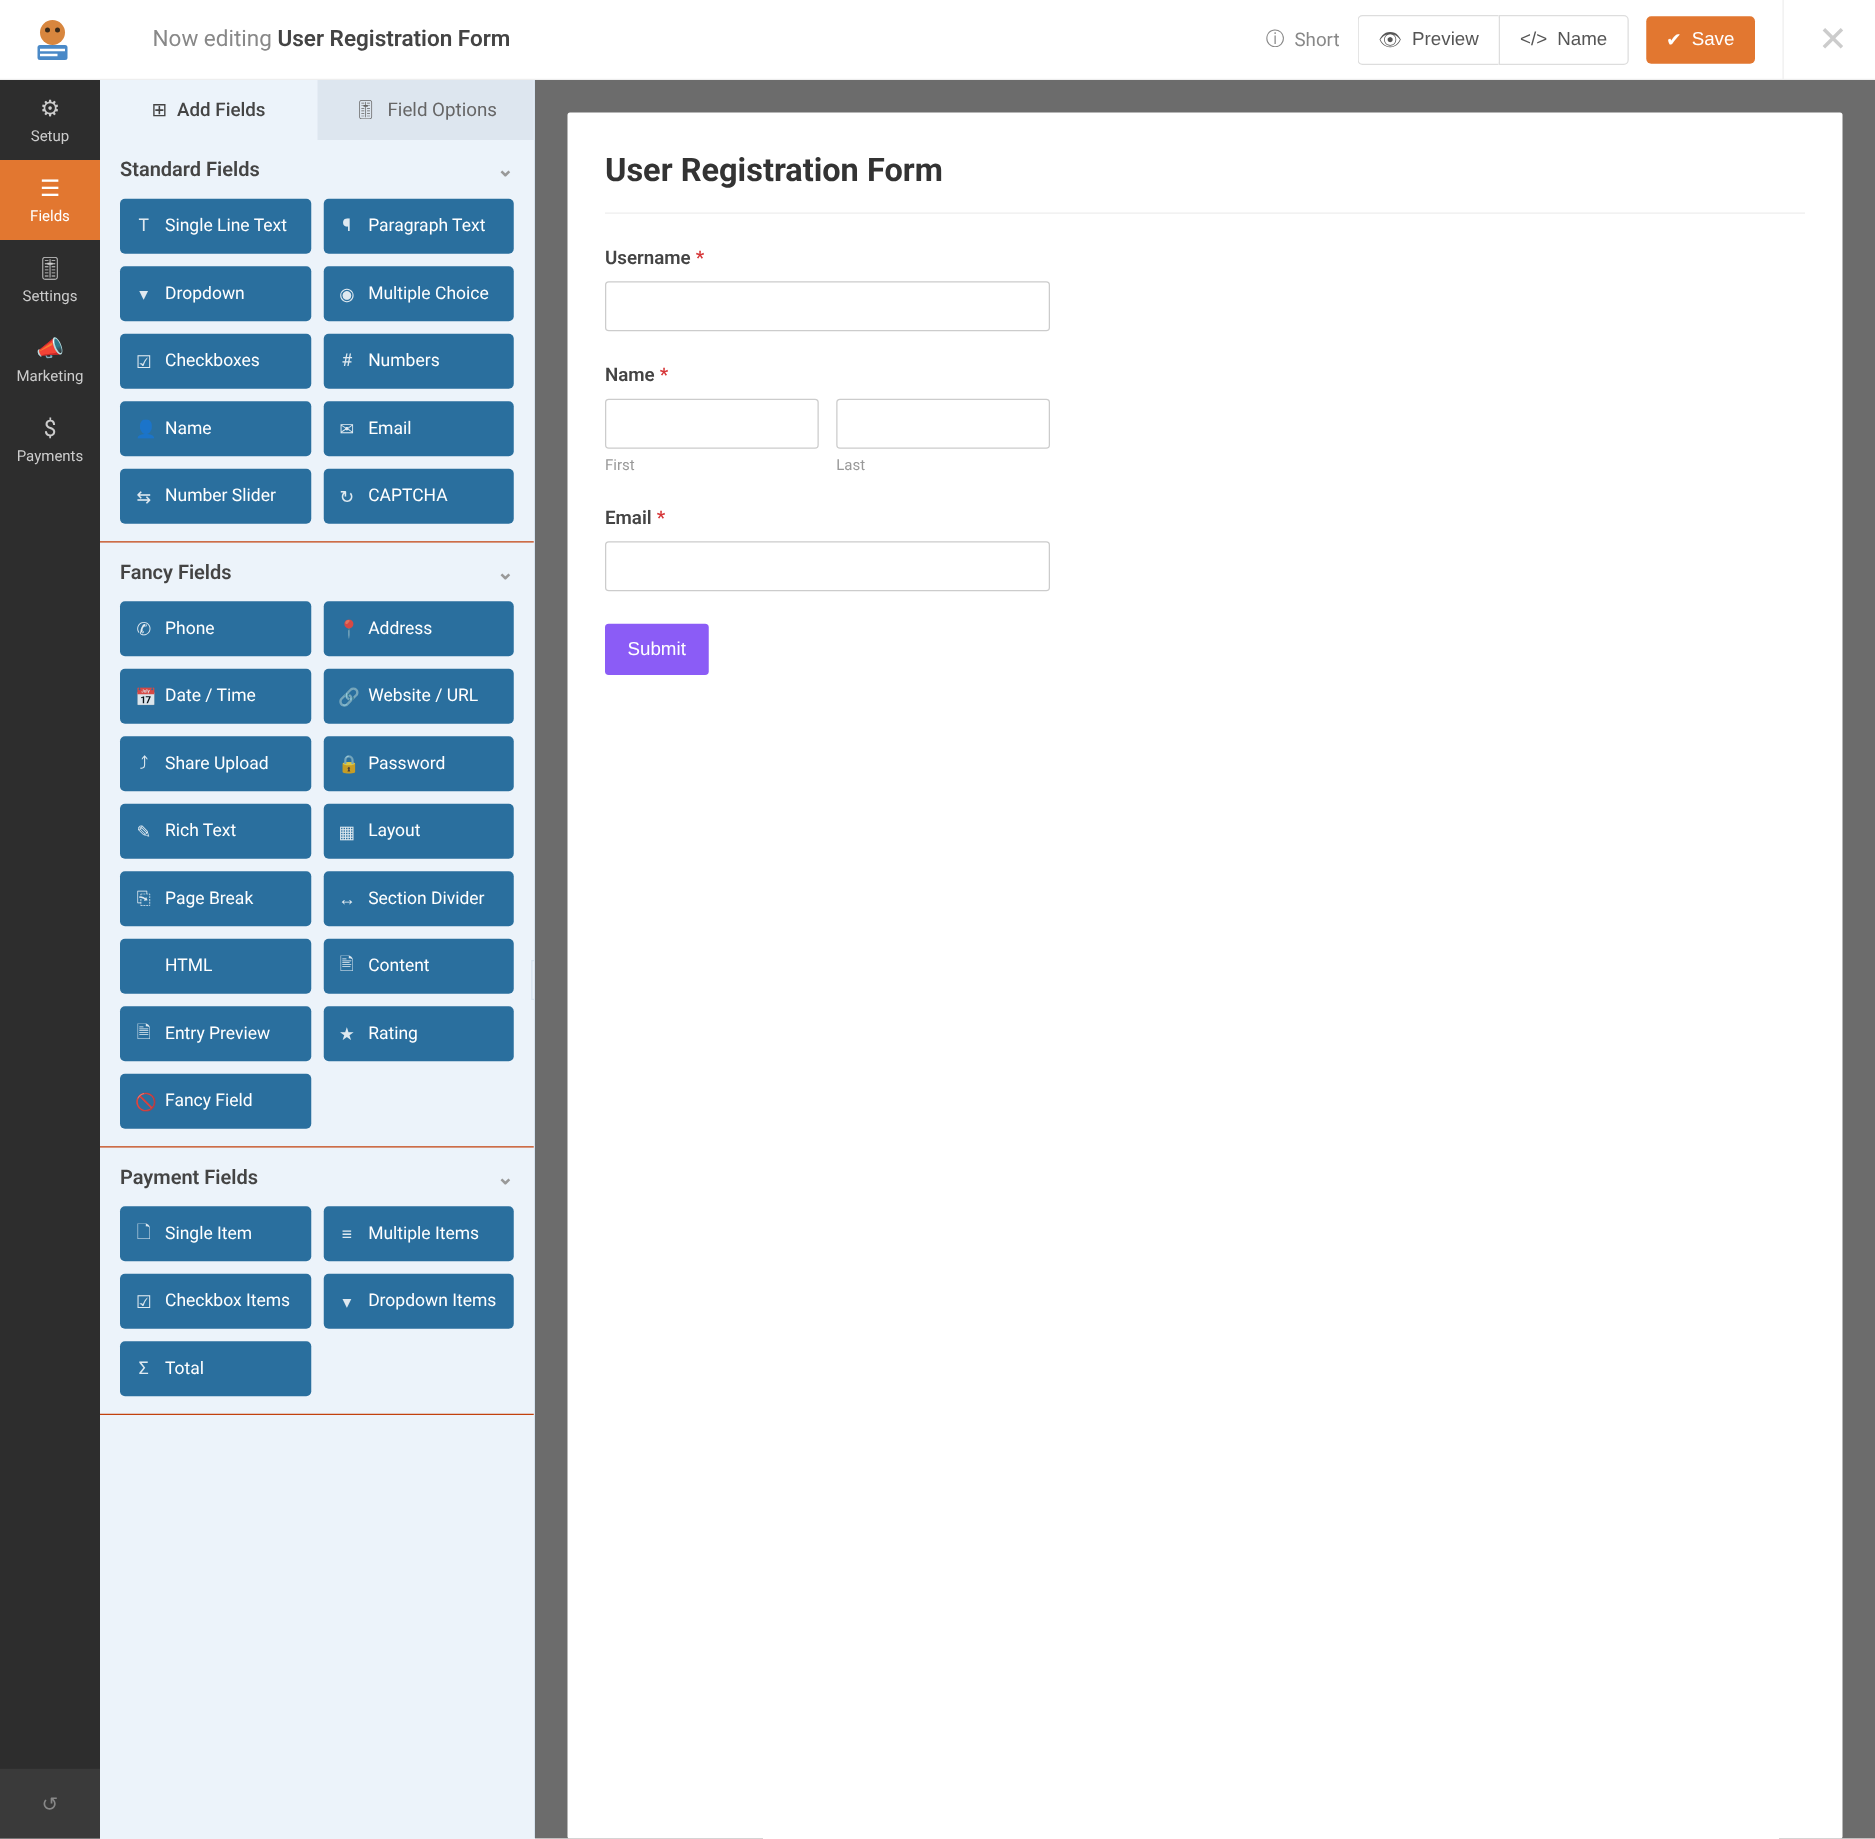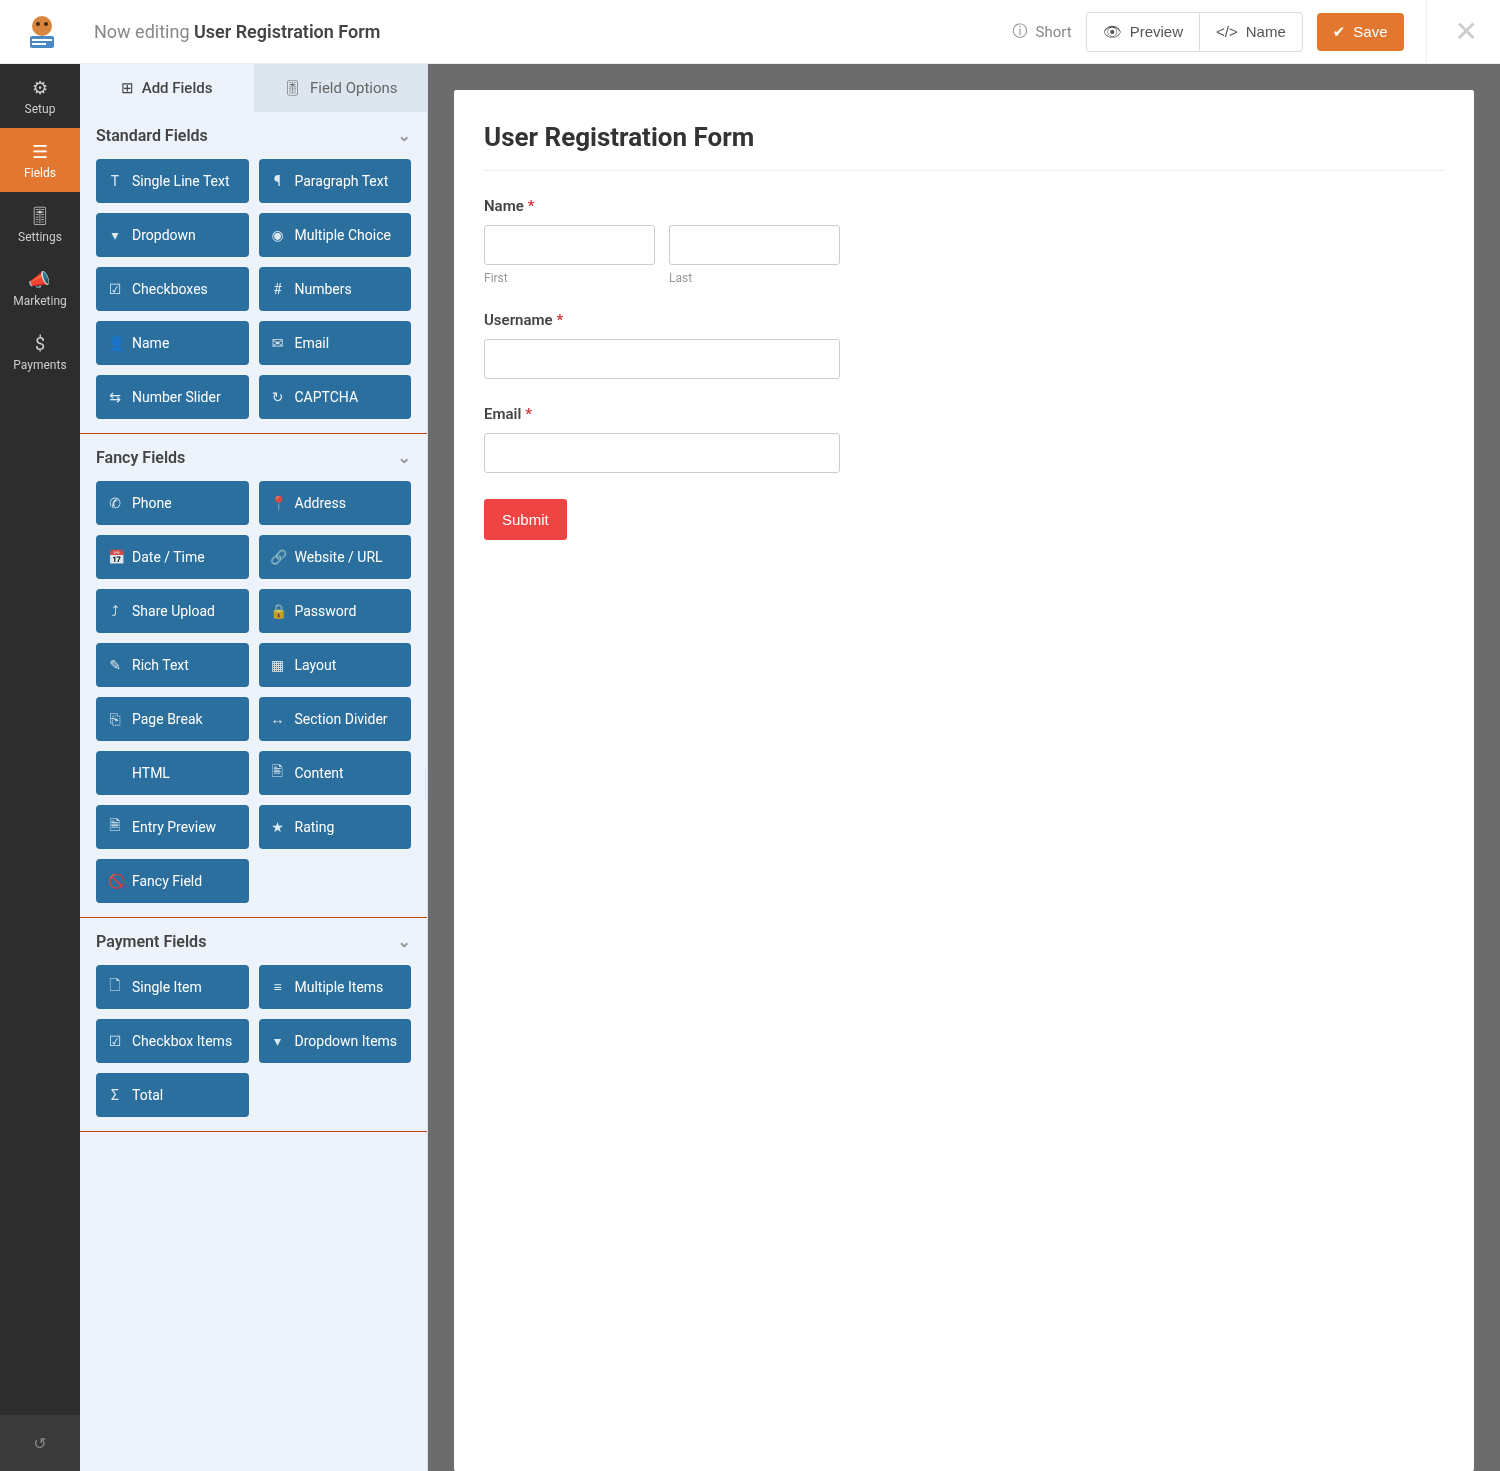--- a/index.html
+++ b/index.html
@@ -1,18 +1,18 @@
 <!DOCTYPE html>
 <html><head>
 <meta charset="utf-8">
 <style>
 *{box-sizing:border-box;margin:0;padding:0;}
 body{font-family:-apple-system,BlinkMacSystemFont,"Segoe UI",Roboto,Arial,sans-serif;background:#fff;color:#444;overflow:hidden;}
 .app{display:flex;flex-direction:column;height:100vh;}
-.topbar{display:flex;align-items:center;height:64px;padding:0 18px;border-bottom:1px solid #eee;}
+.topbar{display:flex;align-items:center;height:64px;padding:0 18px;border-bottom:1px solid #eee;gap:28px;}
 .logo{width:48px;height:48px;display:flex;align-items:center;justify-content:center;}
 .editing{margin-left:28px;font-size:18px;color:#444;}
 .editing .now{color:#888;}
 .editing .title{font-weight:600;color:#444;}
 .topbar-right{margin-left:auto;display:flex;align-items:center;gap:14px;}
 .help{display:flex;align-items:center;gap:8px;color:#888;font-size:15px;cursor:pointer;}
 .btn-group{display:flex;}
 .btn{display:flex;align-items:center;gap:8px;border:1px solid #ddd;background:#fff;padding:10px 16px;font-size:15px;color:#555;cursor:pointer;border-radius:4px;}
 .btn-group .btn:first-child{border-radius:4px 0 0 4px;border-right:none;}
 .btn-group .btn:last-child{border-radius:0 4px 4px 0;}
@@ -43,21 +43,21 @@
 .f-field{margin-bottom:26px;}
 .f-label{font-size:15px;font-weight:600;color:#444;margin-bottom:10px;display:block;}
 .req{color:#d63638;margin-left:4px;}
 .f-input,.f-textarea{width:100%;border:1px solid #ccc;border-radius:3px;height:40px;padding:8px;font-size:14px;}
 .f-textarea{height:52px;resize:none;}
 .name-row{display:flex;gap:14px;max-width:356px;}
 .name-col{flex:1;}
 .sublabel{font-size:12px;color:#999;margin-top:6px;}
 .narrow{max-width:356px;}
 .hint{font-size:13px;color:#888;margin-top:6px;}
-.submit{background:#ef4444;color:#fff;border:none;padding:12px 18px;border-radius:3px;font-size:15px;cursor:pointer;}
+.submit{background:#8b5cf6;color:#fff;border:none;padding:12px 18px;border-radius:3px;font-size:15px;cursor:pointer;}
 svg{display:block;}
 </style>
 </head>
 <body>
 
 <div class="app">
   <div class="topbar">
     <div class="logo">
       <svg width="40" height="40" viewBox="0 0 40 40">
           <circle cx="20" cy="14" r="10" fill="#d8863e"></circle>
@@ -283,38 +283,38 @@
         </div>
       <div class="collapse-handle">
         
       </div>
     </div>
 
     <div class="preview-area">
       <div class="form-canvas">
         <div class="form-title">User Registration Form</div>
         <hr>
+        <div class="f-field narrow">
+          <label class="f-label"><span>Username</span><span class="req">*</span></label>
+          <input class="f-input" style="">
+        </div>
         <div class="f-field">
           <label class="f-label"><span>Name</span><span class="req">*</span></label>
           <div class="name-row">
             <div class="name-col">
               <input class="f-input" style="">
               <div class="sublabel">First</div>
             </div>
             <div class="name-col">
               <input class="f-input" style="">
               <div class="sublabel">Last</div>
             </div>
           </div>
         </div>
         <div class="f-field narrow">
-          <label class="f-label"><span>Username</span><span class="req">*</span></label>
-          <input class="f-input" style="">
-        </div>
-        <div class="f-field narrow">
           <label class="f-label"><span>Email</span><span class="req">*</span></label>
           <input class="f-input" style="">
         </div>
         <button class="submit">Submit</button>
       </div>
     </div>
   </div>
 </div>
 
 </body></html>

